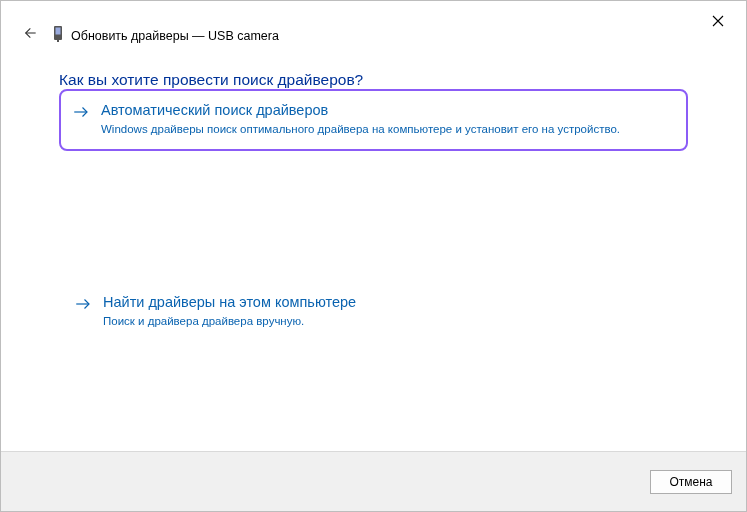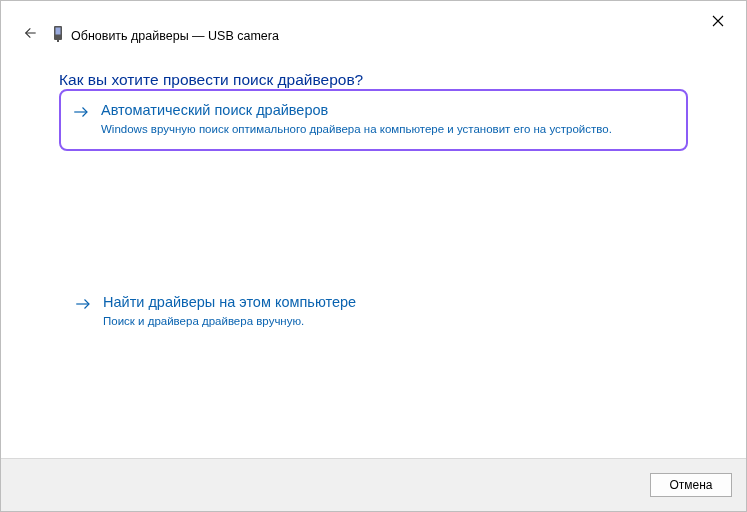--- a/index.html
+++ b/index.html
@@ -85,21 +85,21 @@
     margin-top: 2px;
   }
 
   .second-option {
     margin-top: 128px;
   }
 
   .footer {
     position: absolute;
     bottom: 0; left: 0; right: 0;
-    height: 53px;
+    height: 60px;
     border-top: 1px solid #d9d9d9;
     background: #f0f0f0;
     display: flex;
     align-items: center;
     justify-content: flex-end;
     padding: 0 14px;
   }
   .btn {
     min-width: 82px;
     height: 24px;
@@ -142,21 +142,21 @@
     <div class="heading">Как вы хотите провести поиск драйверов?</div>
 
     <div class="option highlighted">
       <div class="option-arrow">
         <svg viewBox="0 0 24 24" fill="none" stroke-width="1.6">
           <path d="M3 12 L20 12"></path>
           <path d="M14 6 L20 12 L14 18"></path>
         </svg>
       </div>
       <div class="option-title">Автоматический поиск драйверов</div>
-      <div class="option-desc">Windows вручную поиск оптимального драйвера на компьютере и установит его на устройство.</div>
+      <div class="option-desc">Windows драйверы поиск оптимального драйвера на компьютере и установит его на устройство.</div>
     </div>
 
     <div class="option second-option">
       <div class="option-arrow">
         <svg viewBox="0 0 24 24" fill="none" stroke-width="1.6">
           <path d="M3 12 L20 12"></path>
           <path d="M14 6 L20 12 L14 18"></path>
         </svg>
       </div>
       <div class="option-title">Найти драйверы на этом компьютере</div>

